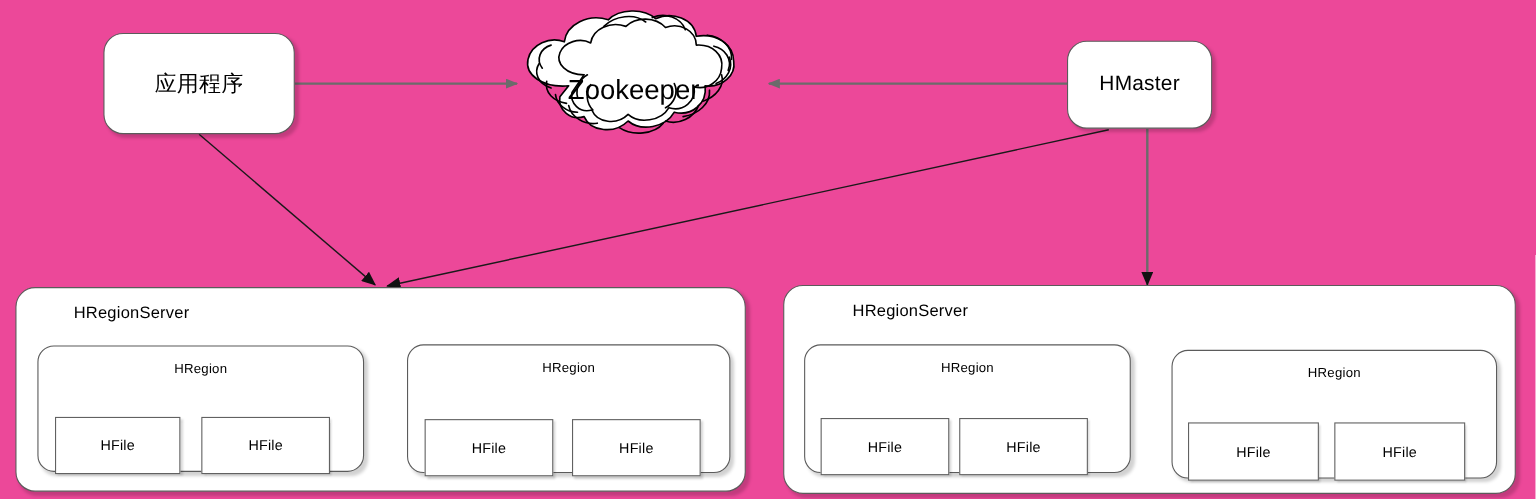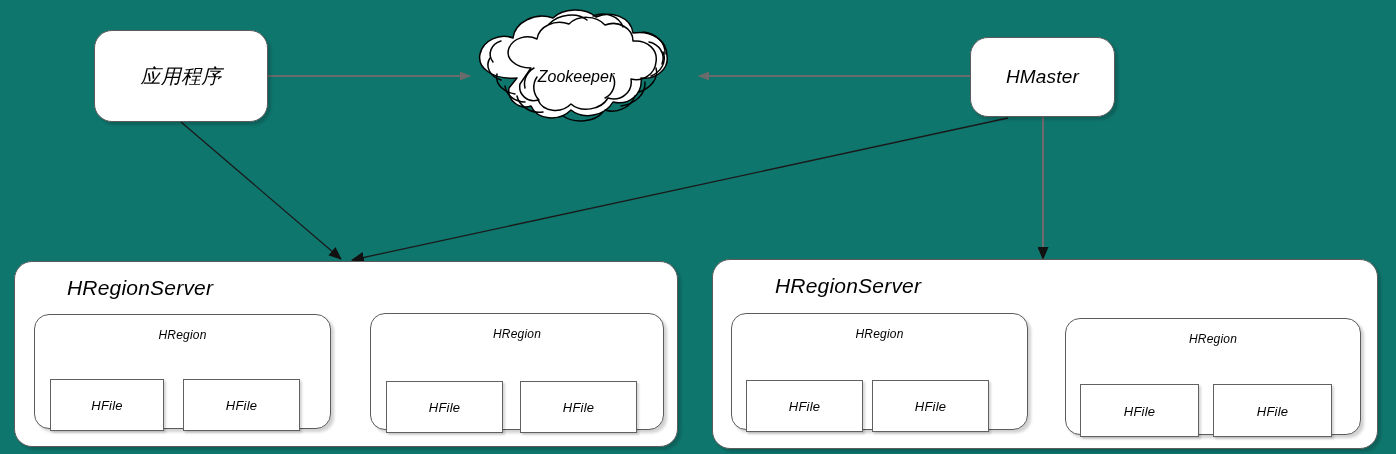--- a/index.html
+++ b/index.html
@@ -7,23 +7,22 @@
     padding: 0;
     background: #ffffff;
   }
   body {
     font-family: "Liberation Sans", "DejaVu Sans", sans-serif;
   }
   #diagram-root {
     position: relative;
     width: 1396px;
     height: 454px;
-    background: #0f766e;
+    background: #ec4899;
     overflow: hidden;
-    font-style: italic;
   }
   #edge-layer {
     position: absolute;
     left: 0;
     top: 0;
     width: 1396px;
     height: 454px;
     pointer-events: none;
   }
 
@@ -53,24 +52,24 @@
     white-space: nowrap;
     letter-spacing: 0.2px;
   }
   .label.centered {
     top: 50%;
     transform: translateY(-50%);
   }
 
   .t-app   { font-size: 20px; }
   .t-host  { font-size: 19px; }
-  .t-hrs   { font-size: 21px; top: 14px; }
+  .t-hrs   { font-size: 15px; top: 14px; }
   .t-hreg  { font-size: 12px; top: 13px; }
   .t-hfile { font-size: 13px; }
-  .t-zk    { font-size: 16px; }
+  .t-zk    { font-size: 25px; }
 
   
   #zookeeper-cloud {
     position: absolute;
     left: 453px;
     top: 6px;
     width: 246px;
     height: 134px;
   }
   #zookeeper-cloud .zk-label {
@@ -173,21 +172,21 @@
         <path d="M152,104 C164,108 178,101 182,90" fill="none"></path>
 
         <path d="M72,82 C70,74 74,66 81,62" fill="none"></path>
         <path d="M86,94 C80,88 79,78 84,71" fill="none"></path>
         <path d="M152,92 C160,88 164,78 160,70" fill="none"></path>
       </g>
     </svg>
     <div class="zk-label t-zk">Zookeeper</div>
   </div>
 
-  <div class="node rounded-lg" style="left:970px; top:37px; width:145px; height:80px;padding-left:28px;">
+  <div class="node rounded-lg" style="left:970px; top:37px; width:132px; height:80px;padding-left:28px;">
     <div class="label centered t-host">HMaster</div>
   </div>
 
   <div class="node rounded-lg" style="left:14px; top:261px; width:664px; height:186px;">
     <div class="label t-hrs" style="text-align:left; padding-left:52px;">HRegionServer</div>
   </div>
 
   <div class="node rounded-md" style="left:34px; top:314px; width:297px; height:115px;">
     <div class="label t-hreg">HRegion</div>
   </div>

